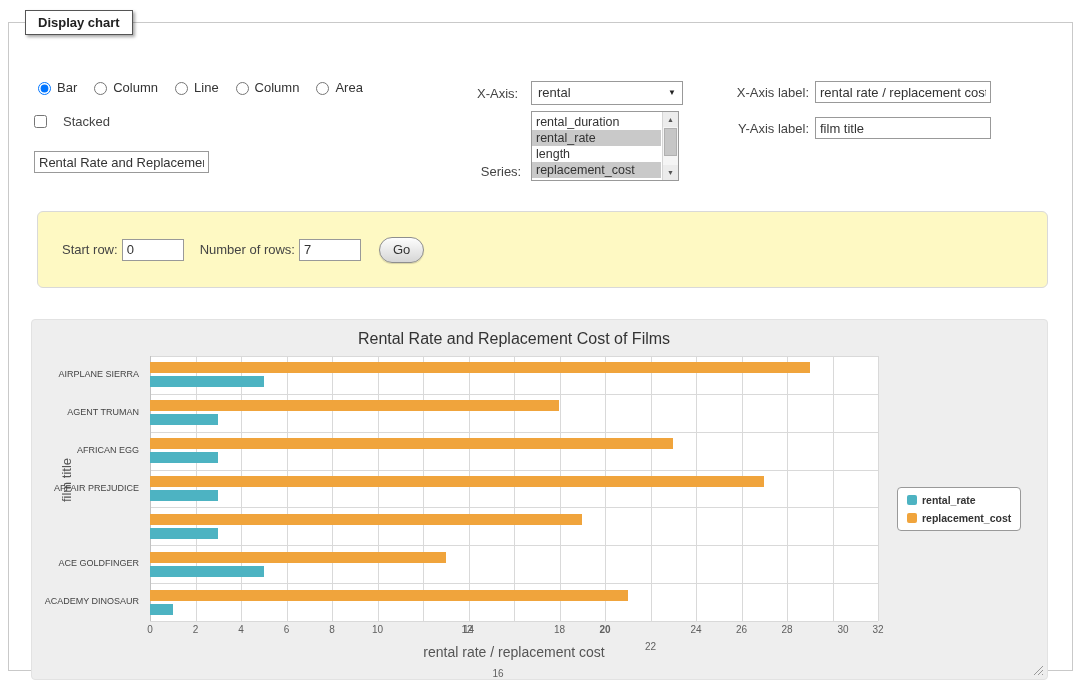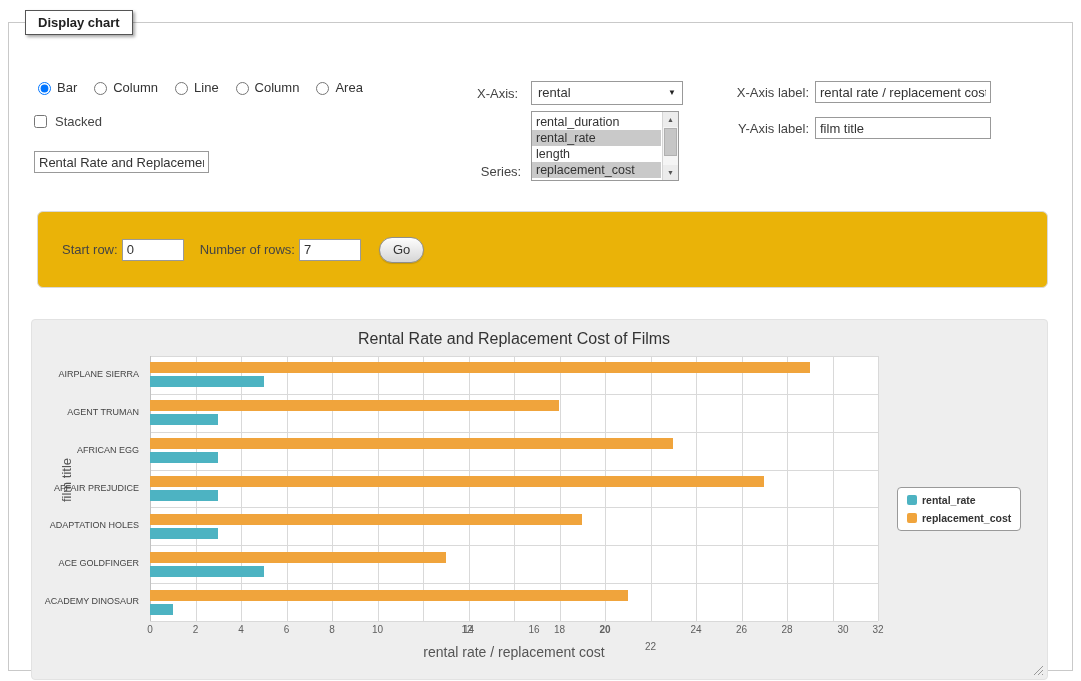--- a/index.html
+++ b/index.html
@@ -17,21 +17,21 @@
     margin-left:16px; padding:4px 12px; background:#fff;
     border:1px solid #555; font-weight:bold; font-size:13px; color:#222;
     box-shadow:2px 2px 3px rgba(0,0,0,0.35);
   }
   .abs { position:absolute; }
   .ctl-label { color:#444; }
 
   
   .radio-row { left:24px; top:44px; display:flex; align-items:center; gap:12px; }
   .radio-row label { display:flex; align-items:center; gap:3px; }
-  .chk-row { left:21px; top:77px; display:flex; align-items:center; gap:5px; }
+  .chk-row { left:21px; top:77px; display:flex; align-items:center; gap:13px; }
   input[type="text"] {
     height:22px; border:1px solid #999; padding:2px 4px;
     font:13px "Liberation Sans", sans-serif; color:#333; background:#fff;
   }
   .title-input { left:25px; top:116px; width:175px; }
 
   .field-row { display:flex; align-items:center; gap:6px; }
   .xaxis-row { left:468px; top:46px; }
   .lbl-sm { width:48px; text-align:left; }
   .lbl-md { width:86px; text-align:right; }
@@ -55,21 +55,21 @@
   .sb-up { top:0; } .sb-down { bottom:0; }
   .sb-thumb { position:absolute; left:1px; width:13px; top:16px; height:28px; background:#c6c6c6; border:1px solid #b0b0b0; }
 
   .xlabel-row { left:714px; top:46px; }
   .ylabel-row { left:714px; top:82px; }
   .axis-input { width:176px; }
 
   
   .rows-panel {
     left:28px; top:176px; width:1011px; height:77px;
-    background:#eab308; border:1px solid #d9d9d9; border-radius:6px;
+    background:#fef9c3; border:1px solid #d9d9d9; border-radius:6px;
     display:flex; align-items:center; padding-left:24px; gap:4px;
   }
   .rows-panel .num-input { width:62px; }
   .sp12 { margin-left:12px; }
   .go-btn {
     margin-left:14px; height:26px; padding:0 13px;
     border:1px solid #8e8e8e; border-radius:13px;
     background:linear-gradient(#fdfdfd,#d6d6d6);
     font:13px "Liberation Sans", sans-serif; color:#333; cursor:pointer;
     box-shadow:0 1px 1px rgba(0,0,0,0.15);
@@ -220,34 +220,33 @@
         <div class="bar" style="top: 195.714px; width: 295.522px; background: rgb(240, 164, 60);"></div>
         <div class="bar" style="top: 209.714px; width: 113.522px; background: rgb(77, 179, 194);"></div>
         <div class="bar" style="top: 233.571px; width: 477.522px; background: rgb(240, 164, 60);"></div>
         <div class="bar" style="top: 247.571px; width: 22.5225px; background: rgb(77, 179, 194);"></div>
       </div>
     <div class="cat-labels">
         <div class="cat-label" style="top: 37.8571px; line-height: 37.8571px;">AGENT TRUMAN</div>
         <div class="cat-label" style="top: 0px; line-height: 37.8571px;">AIRPLANE SIERRA</div>
         <div class="cat-label" style="top: 75.7143px; line-height: 37.8571px;">AFRICAN EGG</div>
         <div class="cat-label" style="top: 113.571px; line-height: 37.8571px;">AFFAIR PREJUDICE</div>
-        <div class="cat-label" style="top: 151.429px; line-height: 37.8571px;">ADAPTATION HOLES</div>
         <div class="cat-label" style="top: 189.286px; line-height: 37.8571px;">ACE GOLDFINGER</div>
         <div class="cat-label" style="top: 227.143px; line-height: 37.8571px;">ACADEMY DINOSAUR</div>
       </div>
     <div class="x-ticks">
         <div class="x-tick" style="left: 0px;">0</div>
         <div class="x-tick" style="left: 45.5px;">2</div>
         <div class="x-tick" style="left: 91px;">4</div>
         <div class="x-tick" style="left: 136.5px;">6</div>
         <div class="x-tick" style="left: 182px;">8</div>
         <div class="x-tick" style="left: 227.5px;">10</div>
         <div class="x-tick" style="left: 273px; margin-left: 44px;">12</div>
         <div class="x-tick" style="left: 318.5px;">14</div>
-        <div class="x-tick" style="left: 384px;">16</div>
+        <div class="x-tick" style="left: 348px; margin-top: 44px;">16</div>
         <div class="x-tick" style="left: 409.5px;">18</div>
         <div class="x-tick" style="left: 455px; font-weight: bold;">20</div>
         <div class="x-tick" style="left: 500.5px; margin-top: 17px;">22</div>
         <div class="x-tick" style="left: 546px;">24</div>
         <div class="x-tick" style="left: 591.5px;">26</div>
         <div class="x-tick" style="left: 637px;">28</div>
         <div class="x-tick" style="left: 693px;">30</div>
         <div class="x-tick" style="left: 728px;">32</div>
       </div>
     <div class="x-title">rental rate / replacement cost</div>

